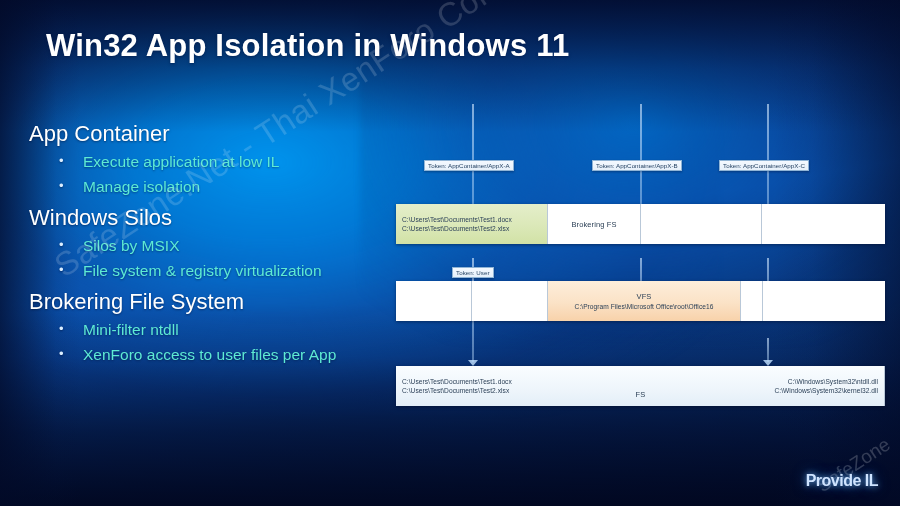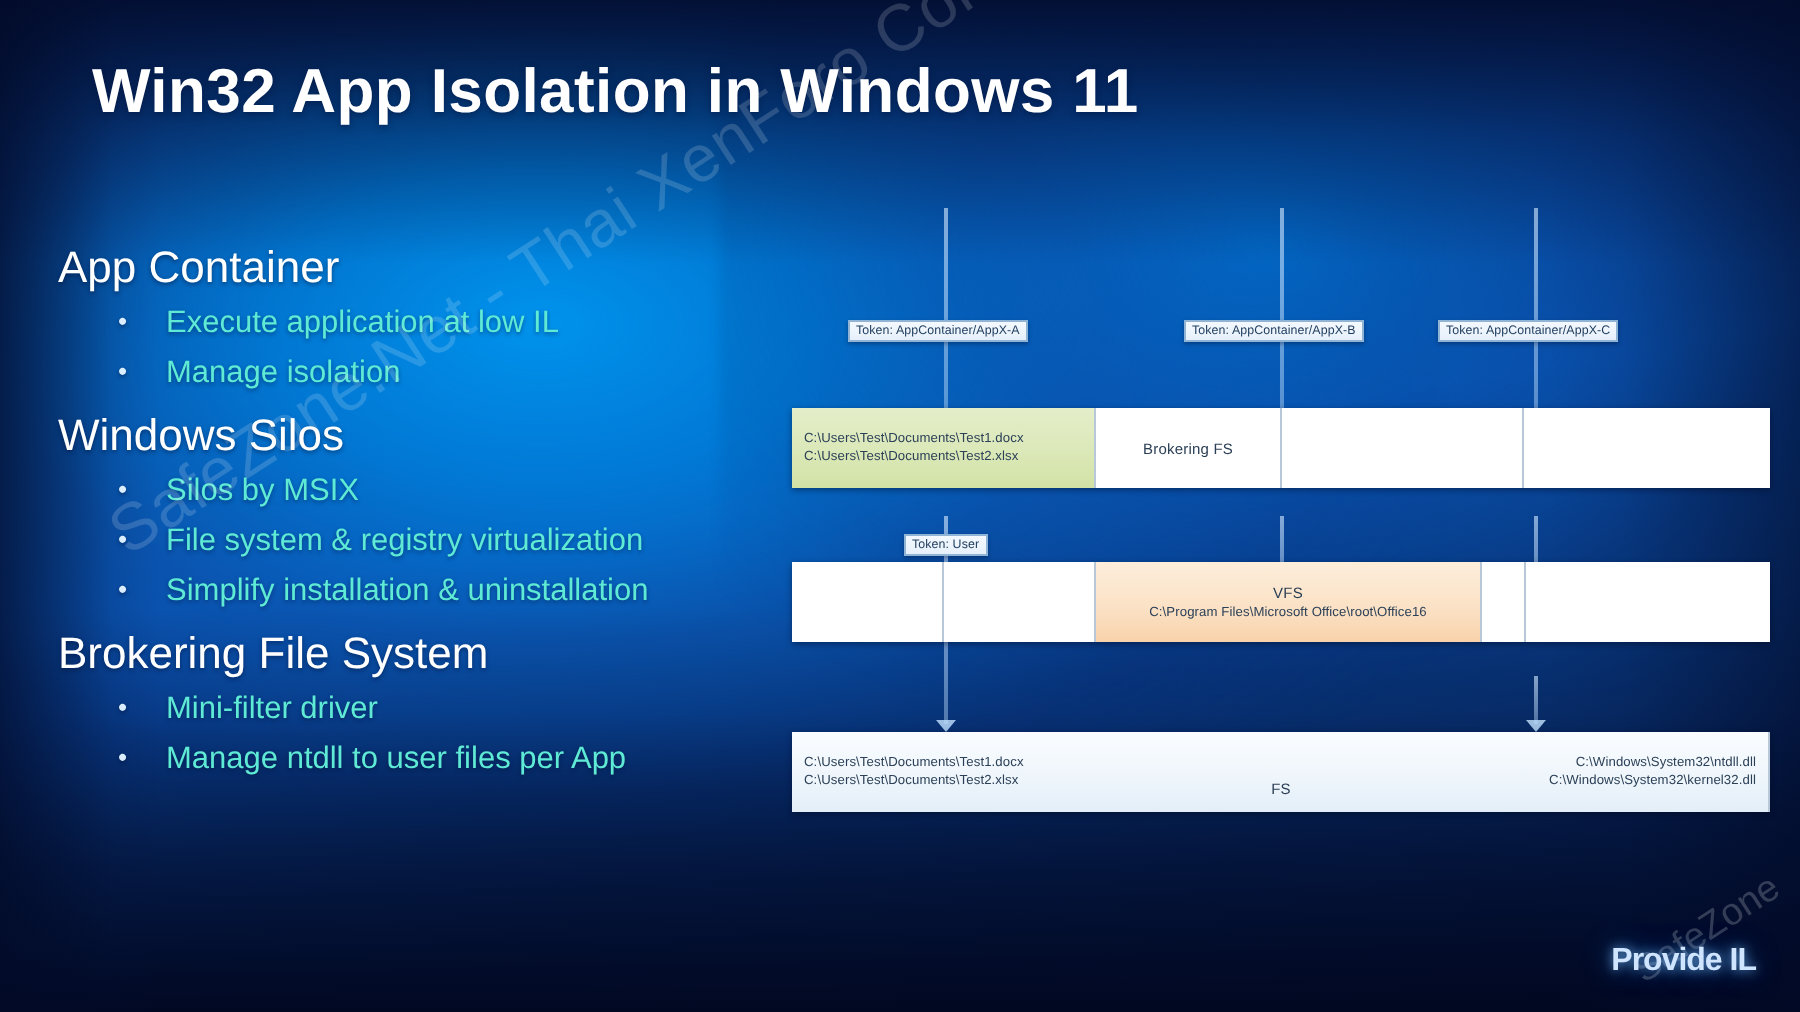--- a/index.html
+++ b/index.html
@@ -255,29 +255,28 @@
         <li class="bullet-item">Execute application at low IL</li>
         <li class="bullet-item">Manage isolation</li>
       </ul>
     </div>
 
     <div class="section">
       <div class="section-heading">Windows Silos</div>
       <ul class="bullet-list">
         <li class="bullet-item">Silos by MSIX</li>
         <li class="bullet-item">File system &amp; registry virtualization</li>
-        <li class="bullet-item">Simplify installation &amp; uninstallation</li>
       </ul>
     </div>
 
     <div class="section">
       <div class="section-heading">Brokering File System</div>
       <ul class="bullet-list">
-        <li class="bullet-item">Mini-filter driver</li>
-        <li class="bullet-item">Manage ntdll to user files per App</li>
+        <li class="bullet-item">Mini-filter ntdll</li>
+        <li class="bullet-item">XenForo access to user files per App</li>
       </ul>
     </div>
 
   </div>
 
   <div class="diagram">
 
     <div class="flow-line" style="left:76px;  top:0px;   height:114px;"></div>
     <div class="flow-line" style="left:76px;  top:154px; height:104px;"></div>
     <div class="flow-arrow" style="left:72px;  top:256px;"></div>

